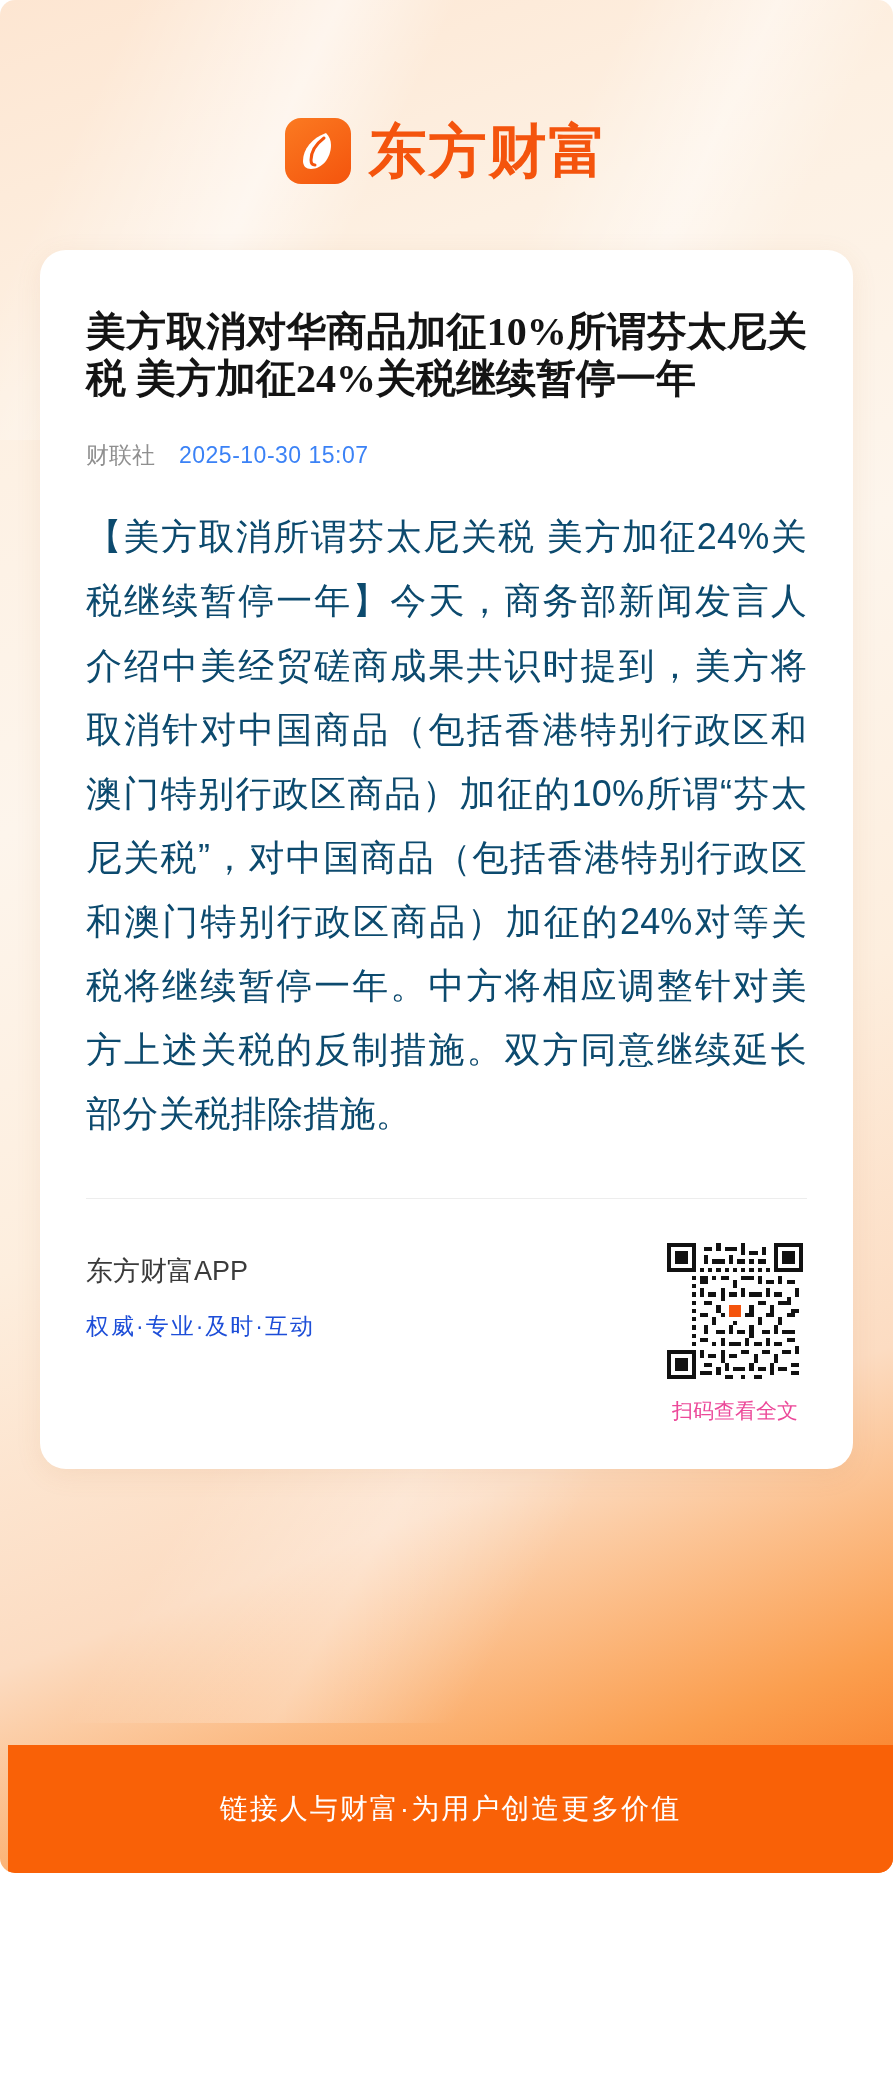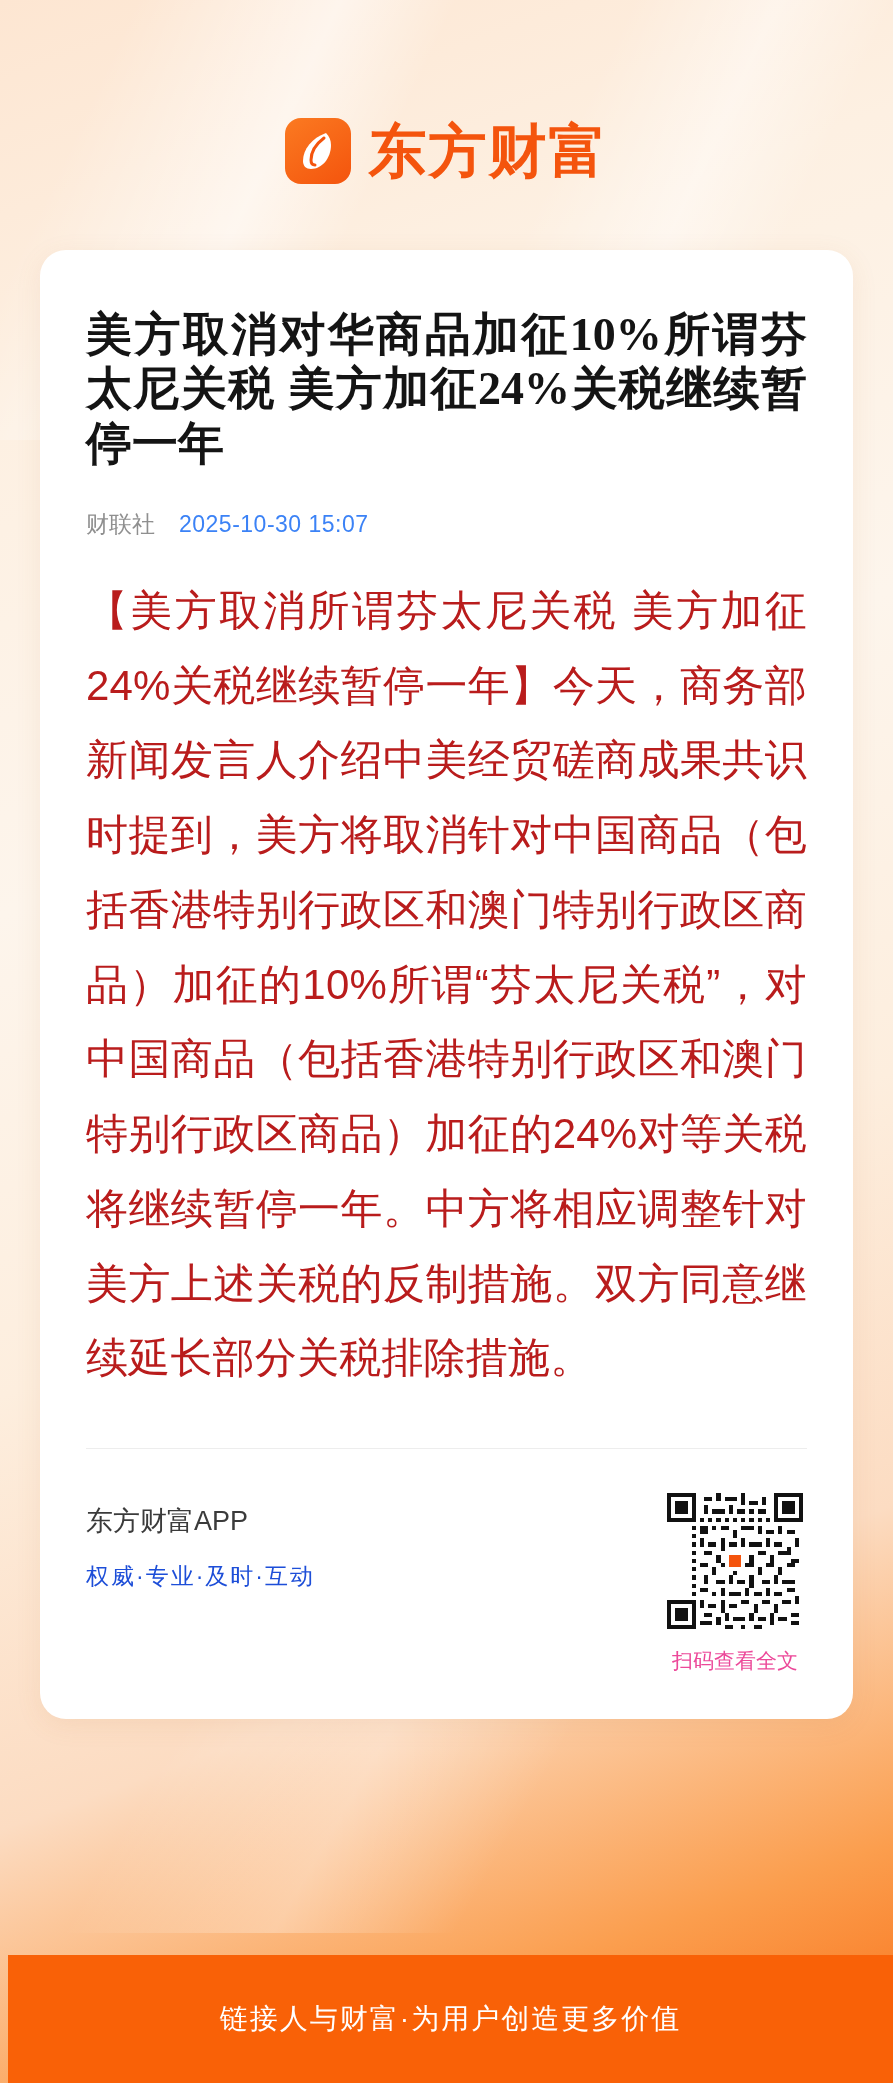--- a/index.html
+++ b/index.html
@@ -10,24 +10,25 @@
     width: 893px;
     height: 2083px;
     font-family: "Liberation Sans", sans-serif;
     background: #ffffff;
     overflow: hidden;
   }
 
   .page {
     position: relative;
     width: 893px;
-    height: 2083px;
+    height: 1873px;
     background: linear-gradient(160deg, #fde6d2 0%, #fdf0e2 18%, #fdf5ec 38%, #fdeede 58%, #fcdcc2 76%, #fb9e4e 90%, #f96d14 100%);
     overflow: hidden;
     box-sizing: border-box;
+    border-radius: 15px;
   }
   
   .sheen {
     position: absolute;
     top: -120px;
     left: -100px;
     width: 1200px;
     height: 560px;
     background: linear-gradient(115deg, rgba(255,255,255,0) 20%, rgba(255,255,255,0.55) 34%, rgba(255,255,255,0) 42%,
                 rgba(255,255,255,0) 54%, rgba(255,255,255,0.45) 64%, rgba(255,255,255,0) 72%);
@@ -80,43 +81,43 @@
     background: #ffffff;
     border-radius: 26px;
     padding: 58px 46px 44px 46px;
     box-sizing: border-box;
     box-shadow: 0 6px 26px rgba(186, 120, 60, 0.10);
   }
 
   .headline {
     font-family: "Liberation Serif", serif;
     font-weight: bold;
-    font-size: 46px;
+    font-size: 40px;
     line-height: 1.18;
     color: #141414;
     letter-spacing: 0px;
     margin: 0 0 38px 0;
     text-align: justify;
   }
 
   .meta {
     display: flex;
     align-items: center;
     gap: 24px;
     font-size: 23px;
     color: #9a9a9a;
     margin-bottom: 34px;
   }
   .meta .source { color: #8f8f8f; }
   .meta .time { color: #3b82f6; letter-spacing: 0.5px; }
 
   .body-text {
-    font-size: 42px;
+    font-size: 36px;
     line-height: 1.78;
-    color: #b91c1c;
+    color: #0c4a6e;
     text-align: justify;
     margin: 0;
     letter-spacing: 0.2px;
   }
 
   .divider {
     margin: 52px 0 0 0;
     height: 1px;
     background: #ededed;
   }

